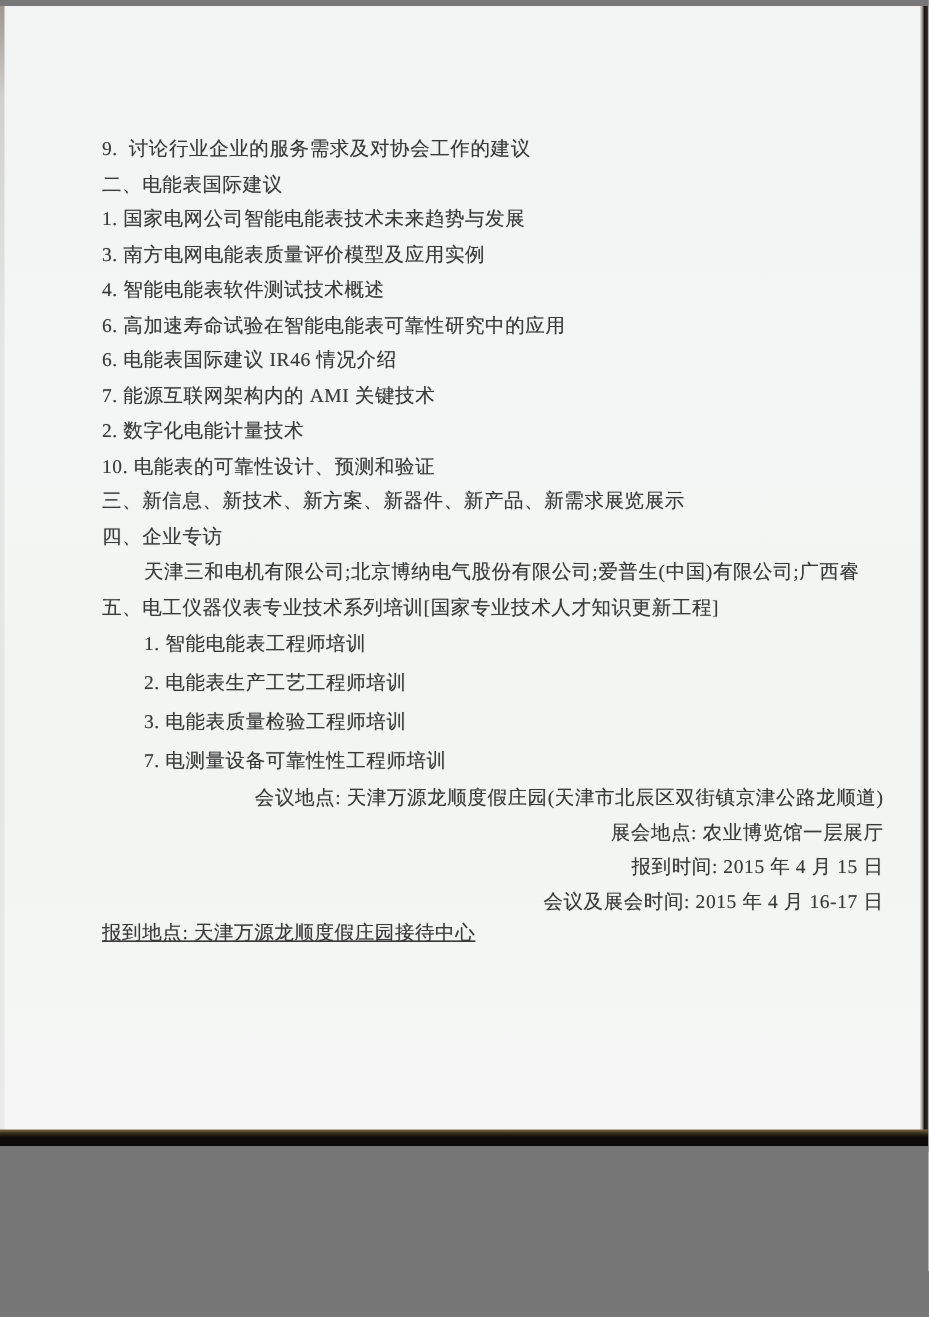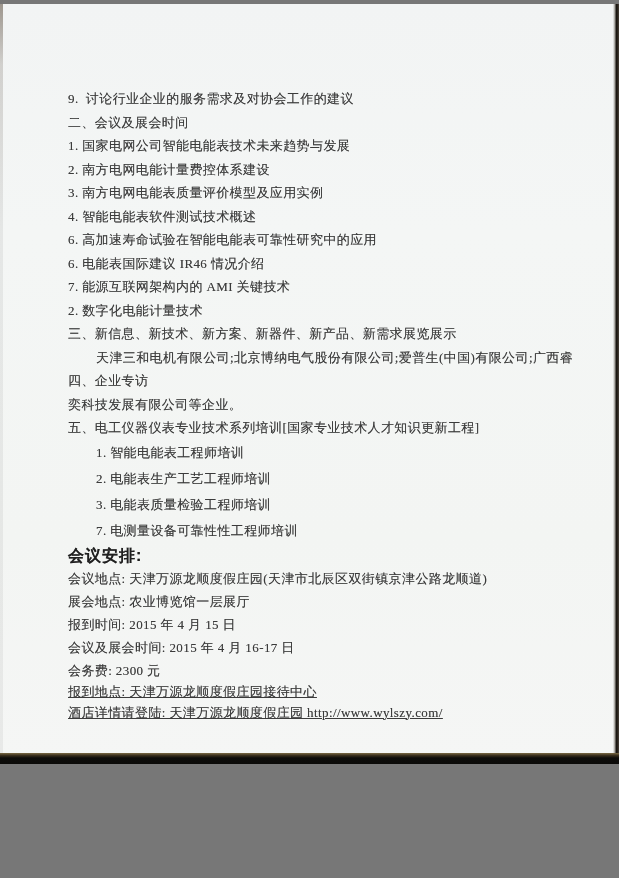--- a/index.html
+++ b/index.html
@@ -21,21 +21,21 @@
   }
   .t-line {
     white-space: pre-wrap;
     height: 23.5px;
     line-height: 23.5px;
     font-size: 13px;
     letter-spacing: 0.4px;
     text-shadow: 0 0 0.5px rgba(70,70,70,0.55);
   }
   .t-line.training { height: 26px; line-height: 26px; }
-  .t-line.info { height: 23px; line-height: 23px; }
+  .t-line.info { height: 23px; line-height: 23px; text-align: right; }
   .t-line.info-tight { height: 20.5px; line-height: 20.5px; text-decoration: underline; }
   .indent-2 { padding-left: 28px; }
   .heading-line {
     height: 23.5px; line-height: 23.5px;
     font-family: "Liberation Sans", "DejaVu Sans", sans-serif;
     font-weight: 700;
     color: #1f1f1f;
     letter-spacing: 1px;
     text-shadow: 0 0 0.6px rgba(20,20,20,0.6);
   }
@@ -57,49 +57,45 @@
   }
 </style>
 </head>
 <body>
 
 <div class="page">
   <div class="content">
 
     <div class="t-line">9.  讨论行业企业的服务需求及对协会工作的建议</div>
 
-    <div class="t-line">二、会议及展会时间</div>
+    <div class="t-line">二、电能表国际建议</div>
     <div class="t-line">1. 国家电网公司智能电能表技术未来趋势与发展</div>
-    <div class="t-line">2. 南方电网电能计量费控体系建设</div>
     <div class="t-line">3. 南方电网电能表质量评价模型及应用实例</div>
     <div class="t-line">4. 智能电能表软件测试技术概述</div>
     <div class="t-line">6. 高加速寿命试验在智能电能表可靠性研究中的应用</div>
     <div class="t-line">6. 电能表国际建议 IR46 情况介绍</div>
     <div class="t-line">7. 能源互联网架构内的 AMI 关键技术</div>
     <div class="t-line">2. 数字化电能计量技术</div>
+    <div class="t-line">10. 电能表的可靠性设计、预测和验证</div>
 
     <div class="t-line">三、新信息、新技术、新方案、新器件、新产品、新需求展览展示</div>
 
+    <div class="t-line">四、企业专访</div>
     <div class="t-line indent-2">天津三和电机有限公司;北京博纳电气股份有限公司;爱普生(中国)有限公司;广西睿</div>
-    <div class="t-line">四、企业专访</div>
-    <div class="t-line">奕科技发展有限公司等企业。</div>
 
     <div class="t-line">五、电工仪器仪表专业技术系列培训[国家专业技术人才知识更新工程]</div>
     <div class="t-line training indent-2">1. 智能电能表工程师培训</div>
     <div class="t-line training indent-2">2. 电能表生产工艺工程师培训</div>
     <div class="t-line training indent-2">3. 电能表质量检验工程师培训</div>
     <div class="t-line training indent-2">7. 电测量设备可靠性性工程师培训</div>
 
-    <div class="heading-line">会议安排:</div>
     <div class="t-line info">会议地点: 天津万源龙顺度假庄园(天津市北辰区双街镇京津公路龙顺道)</div>
     <div class="t-line info">展会地点: 农业博览馆一层展厅</div>
     <div class="t-line info">报到时间: 2015 年 4 月 15 日</div>
     <div class="t-line info">会议及展会时间: 2015 年 4 月 16-17 日</div>
-    <div class="t-line info">会务费: 2300 元</div>
     <div class="t-line info-tight">报到地点: 天津万源龙顺度假庄园接待中心</div>
-    <div class="t-line info-tight">酒店详情请登陆: 天津万源龙顺度假庄园 http://www.wylszy.com/</div>
 
   </div>
 
   <div class="edge-left"></div>
   <div class="edge-right"></div>
   <div class="edge-bottom"></div>
 </div>
 
 </body></html>

